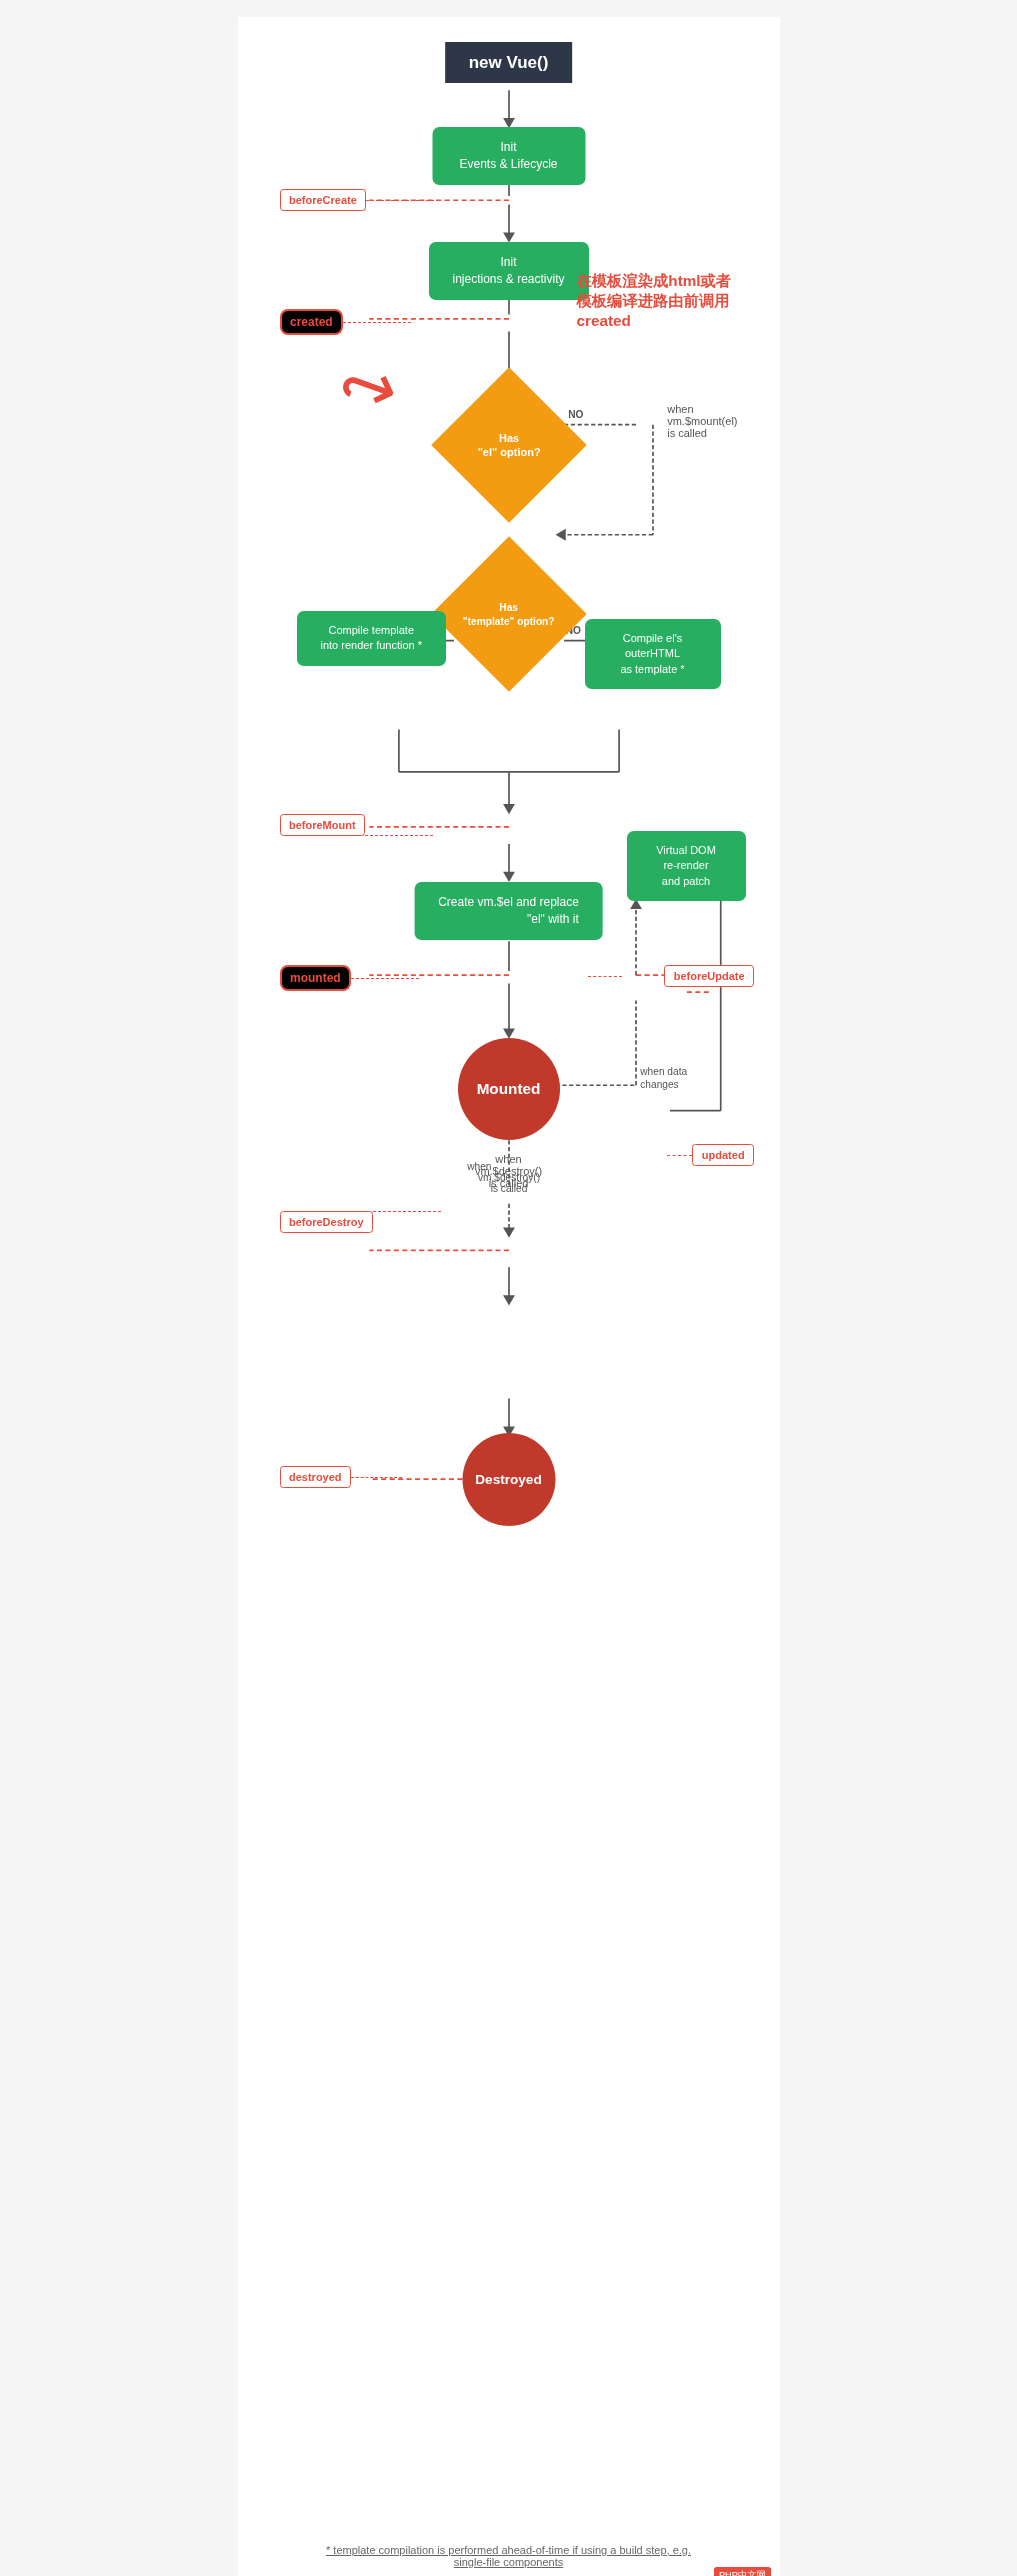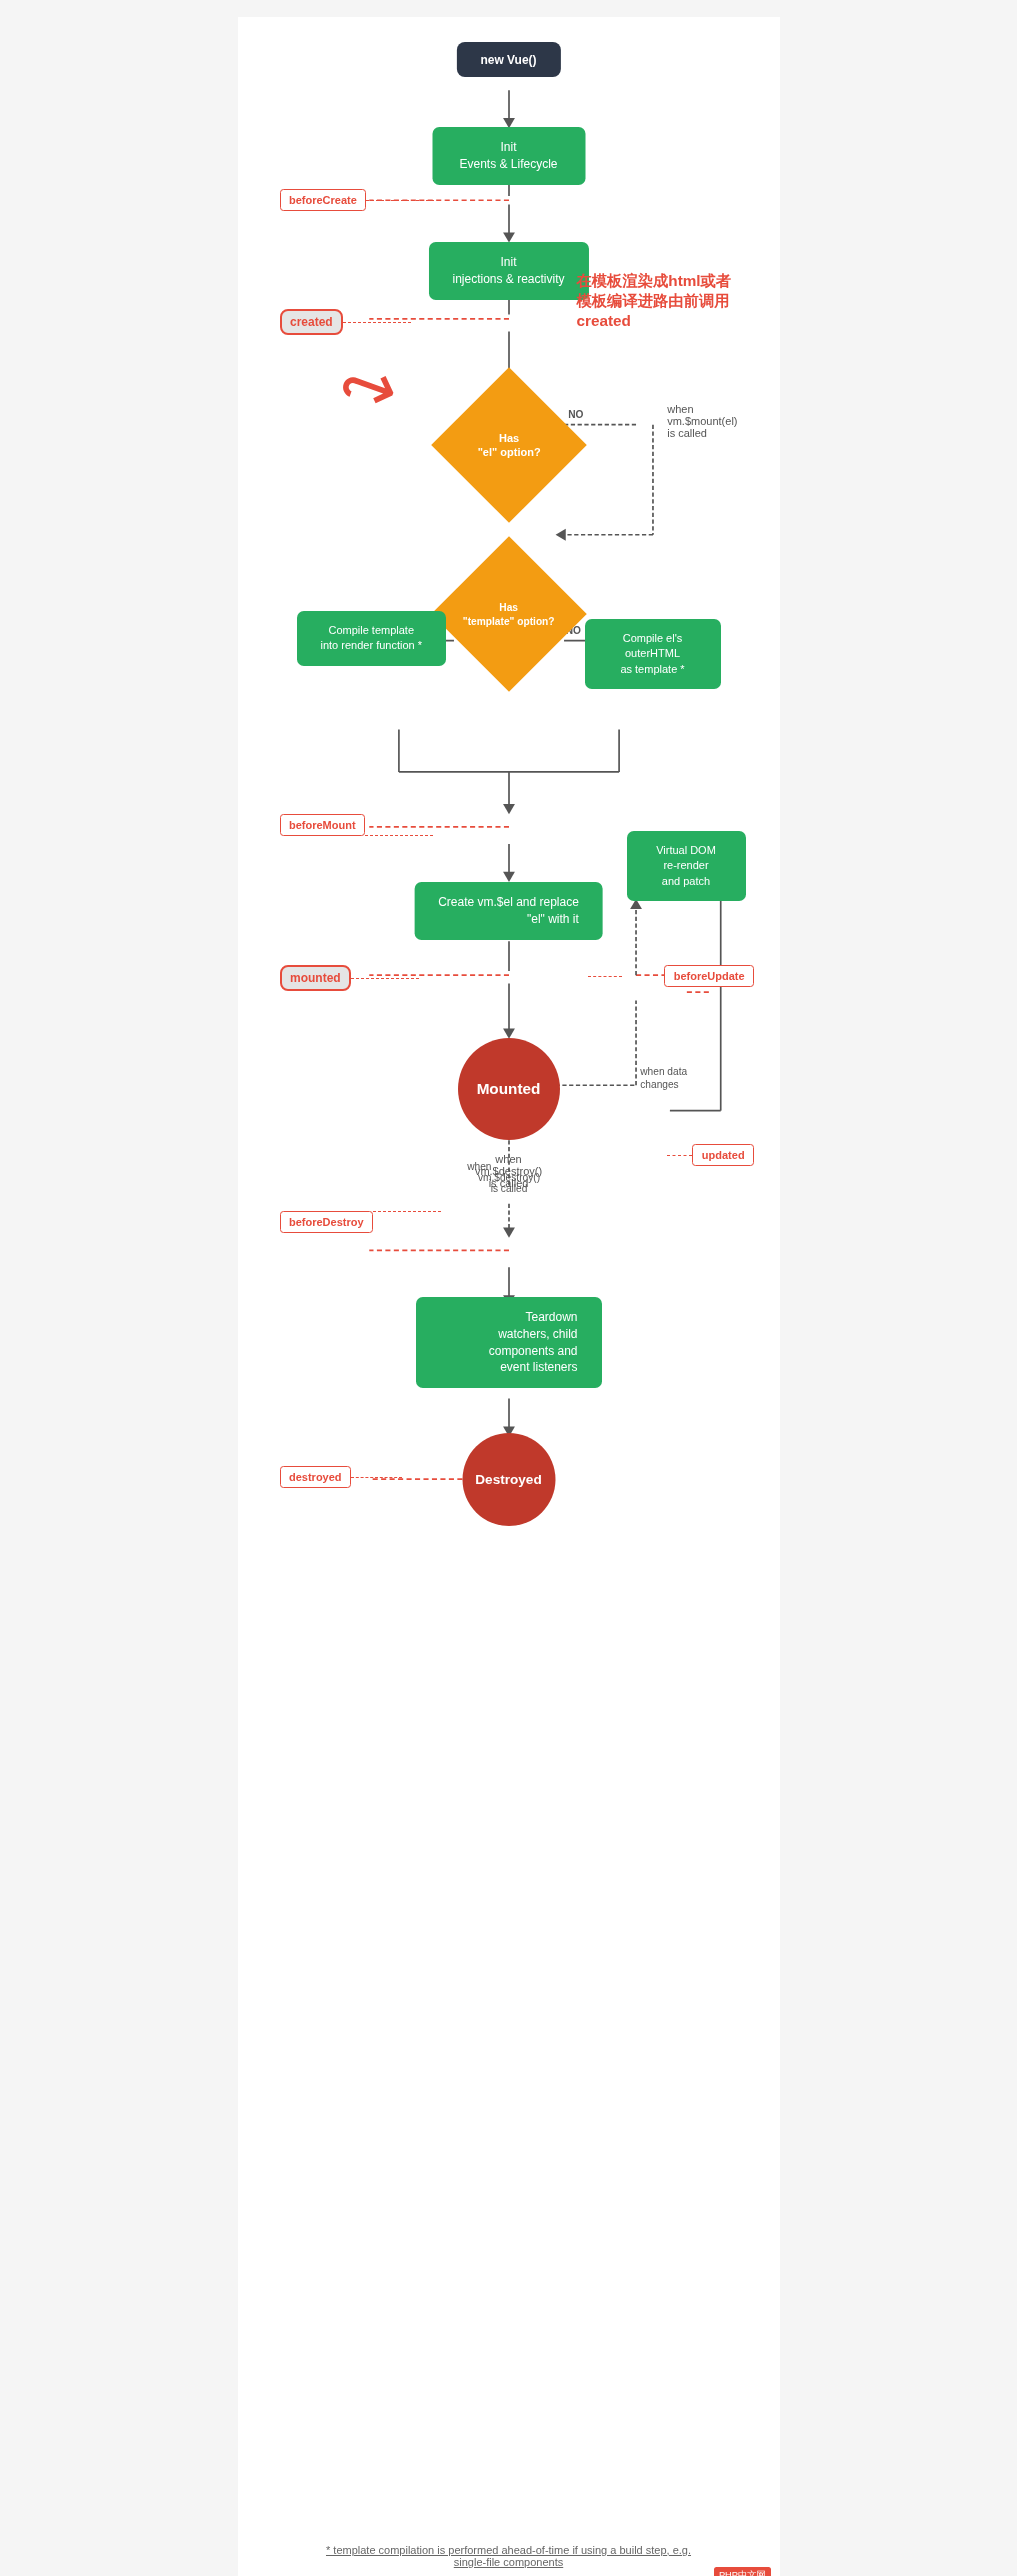--- a/index.html
+++ b/index.html
@@ -9,22 +9,22 @@
       display: flex;
       justify-content: center;
       padding: 17px 0;
     }
 
     
     .box-dark {
       background: #2d3748;
       color: white;
       padding: 10.2px 24px;
-      border-radius: 8px;
-      font-size: 12px;
+      border-radius: 0;
+      font-size: 17px;
       font-weight: bold;
       text-align: center;
     }
     .box-green {
       background: #27ae60;
       color: white;
       padding: 12px 24px;
       border-radius: 6.8px;
       font-size: 12px;
       text-align: center;
@@ -64,21 +64,21 @@
       background: white;
       border: 1.7px solid #e74c3c;
       color: #e74c3c;
       padding: 4.2px 8.5px;
       border-radius: 3.4px;
       font-size: 11px;
       font-weight: bold;
       white-space: nowrap;
     }
     .hook-label-bold {
-      background: #e5e5e5;
+      background: #000000;
       border: 2.5px solid #e74c3c;
       color: #e74c3c;
       padding: 4.2px 8.5px;
       border-radius: 8px;
       font-size: 12px;
       font-weight: bold;
       white-space: nowrap;
     }
 
     
@@ -377,28 +377,20 @@
 vm.$destroy()
 is called</span>
       </div>
     </div>
 
     <div style="position:absolute; left:42px; top:1194px; display:flex; ">
       <div class="hook-label">beforeDestroy</div>
       <div style="width:68px; border-top:1.7px dashed #e74c3c;"></div>
     </div>
 
-    <div style="position:absolute; left:50%; transform:translateX(-50%); top:1280px;">
-      <div class="box-green-wide">
-        <span style="white-space:pre-line;">Teardown
-watchers, child
-components and
-event listeners</span>
-      </div>
-    </div>
 
     <div style="position:absolute; left:50%; transform:translateX(-50%); top:1416px;">
       <div class="circle-destroyed">
         <span>Destroyed</span>
       </div>
     </div>
 
     <div style="position:absolute; left:42px; top:1449px; display:flex; align-items:center;">
       <div class="hook-label">destroyed</div>
       <div style="width:51px; border-top:1.7px dashed #e74c3c;"></div>

